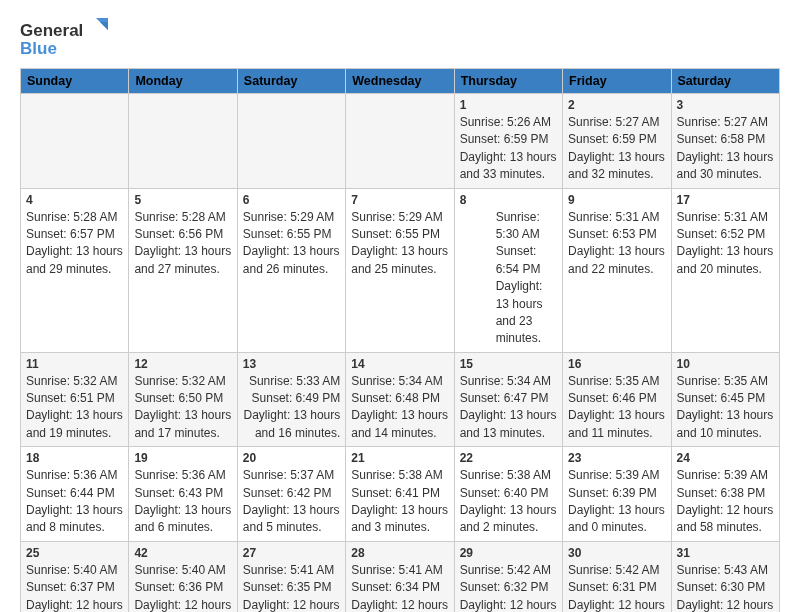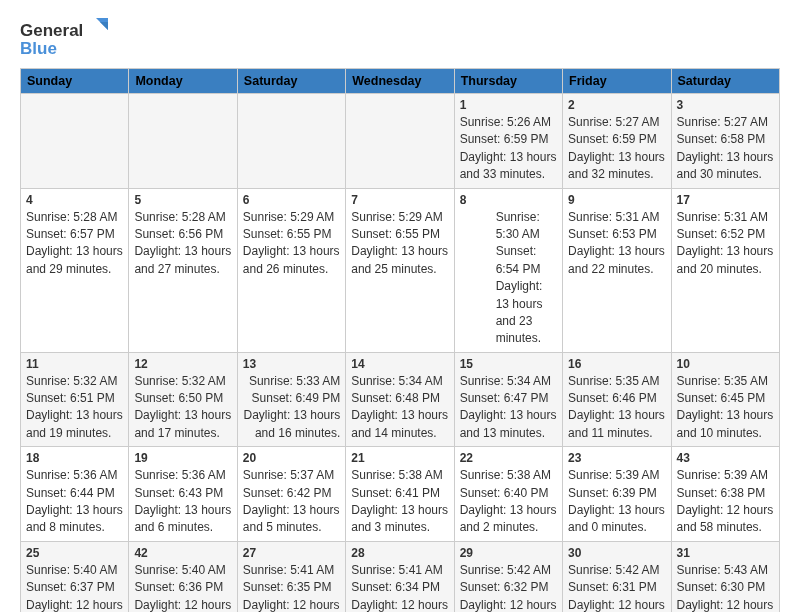--- a/index.html
+++ b/index.html
@@ -278,21 +278,21 @@
 and 2 minutes.</div>
           </td>
           <td>
             <span class="day-num">23</span>
             <div class="day-info" style="white-space: pre-line;">Sunrise: 5:39 AM
 Sunset: 6:39 PM
 Daylight: 13 hours
 and 0 minutes.</div>
           </td>
           <td>
-            <span class="day-num">43</span>
+            <span class="day-num">24</span>
             <div class="day-info" style="white-space: pre-line;">Sunrise: 5:39 AM
 Sunset: 6:38 PM
 Daylight: 12 hours
 and 58 minutes.</div>
           </td>
         </tr>
         <tr>
           <td>
             <span class="day-num">25</span>
             <div class="day-info" style="white-space: pre-line;">Sunrise: 5:40 AM

